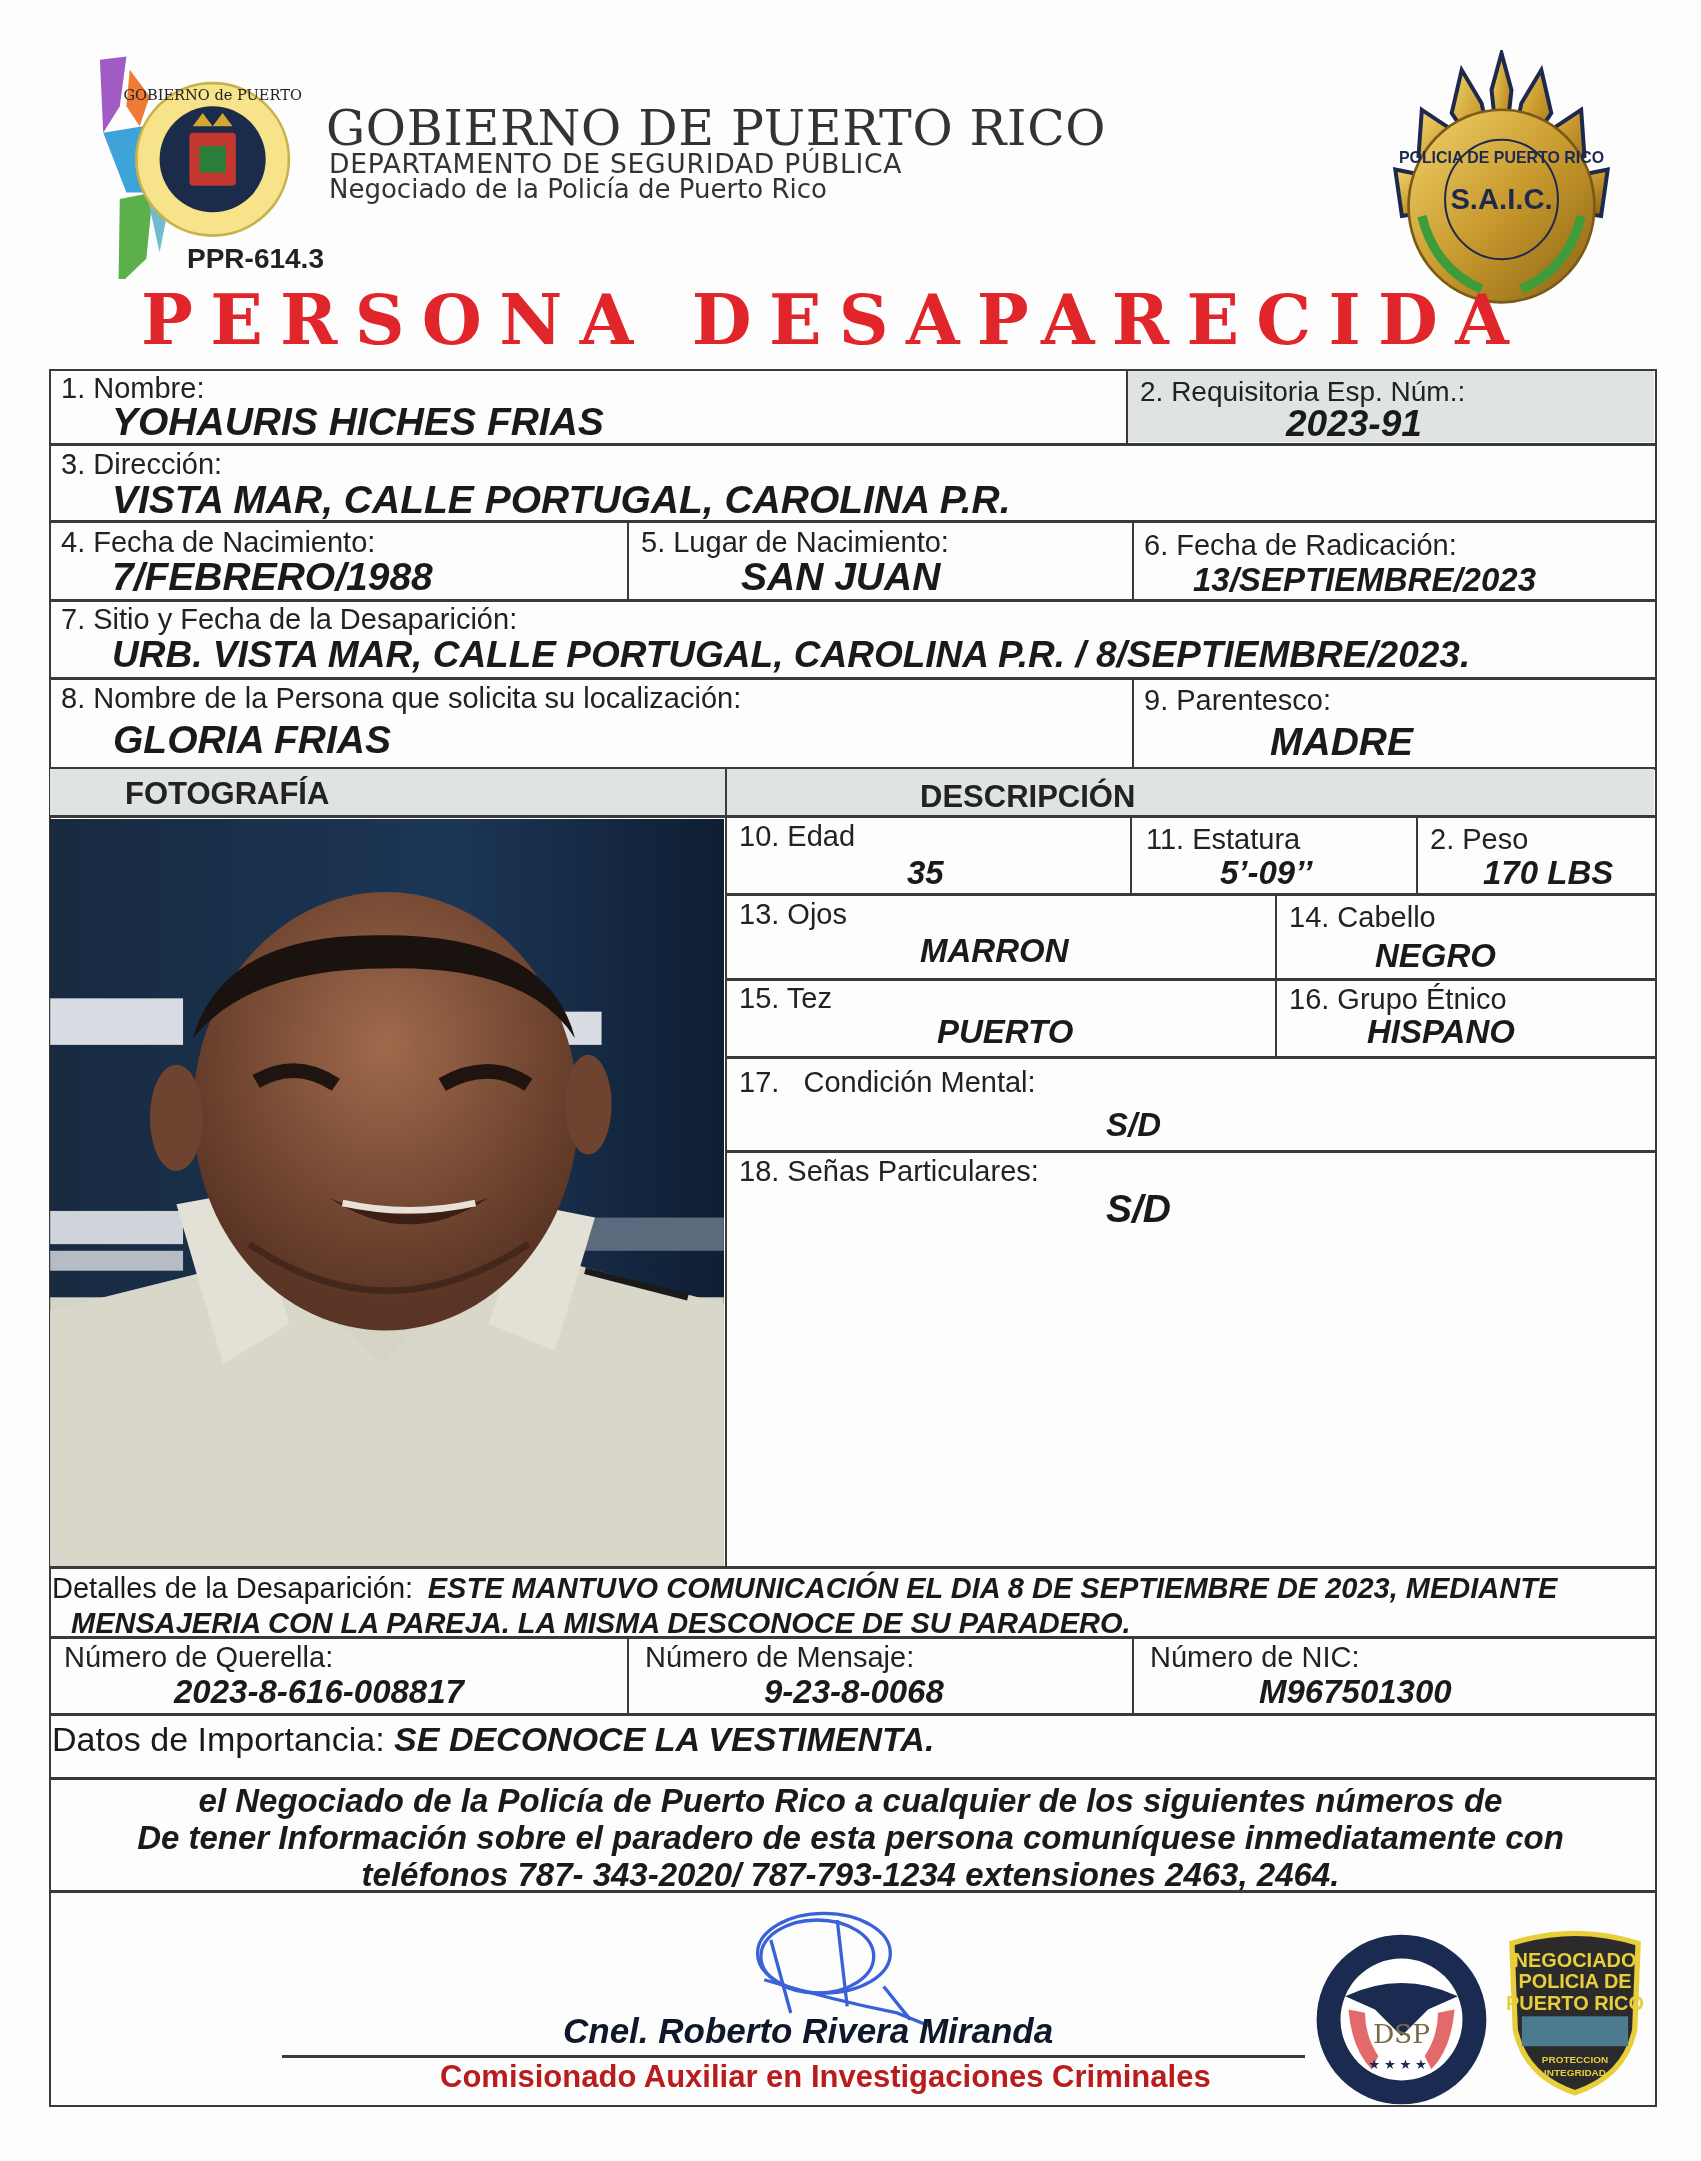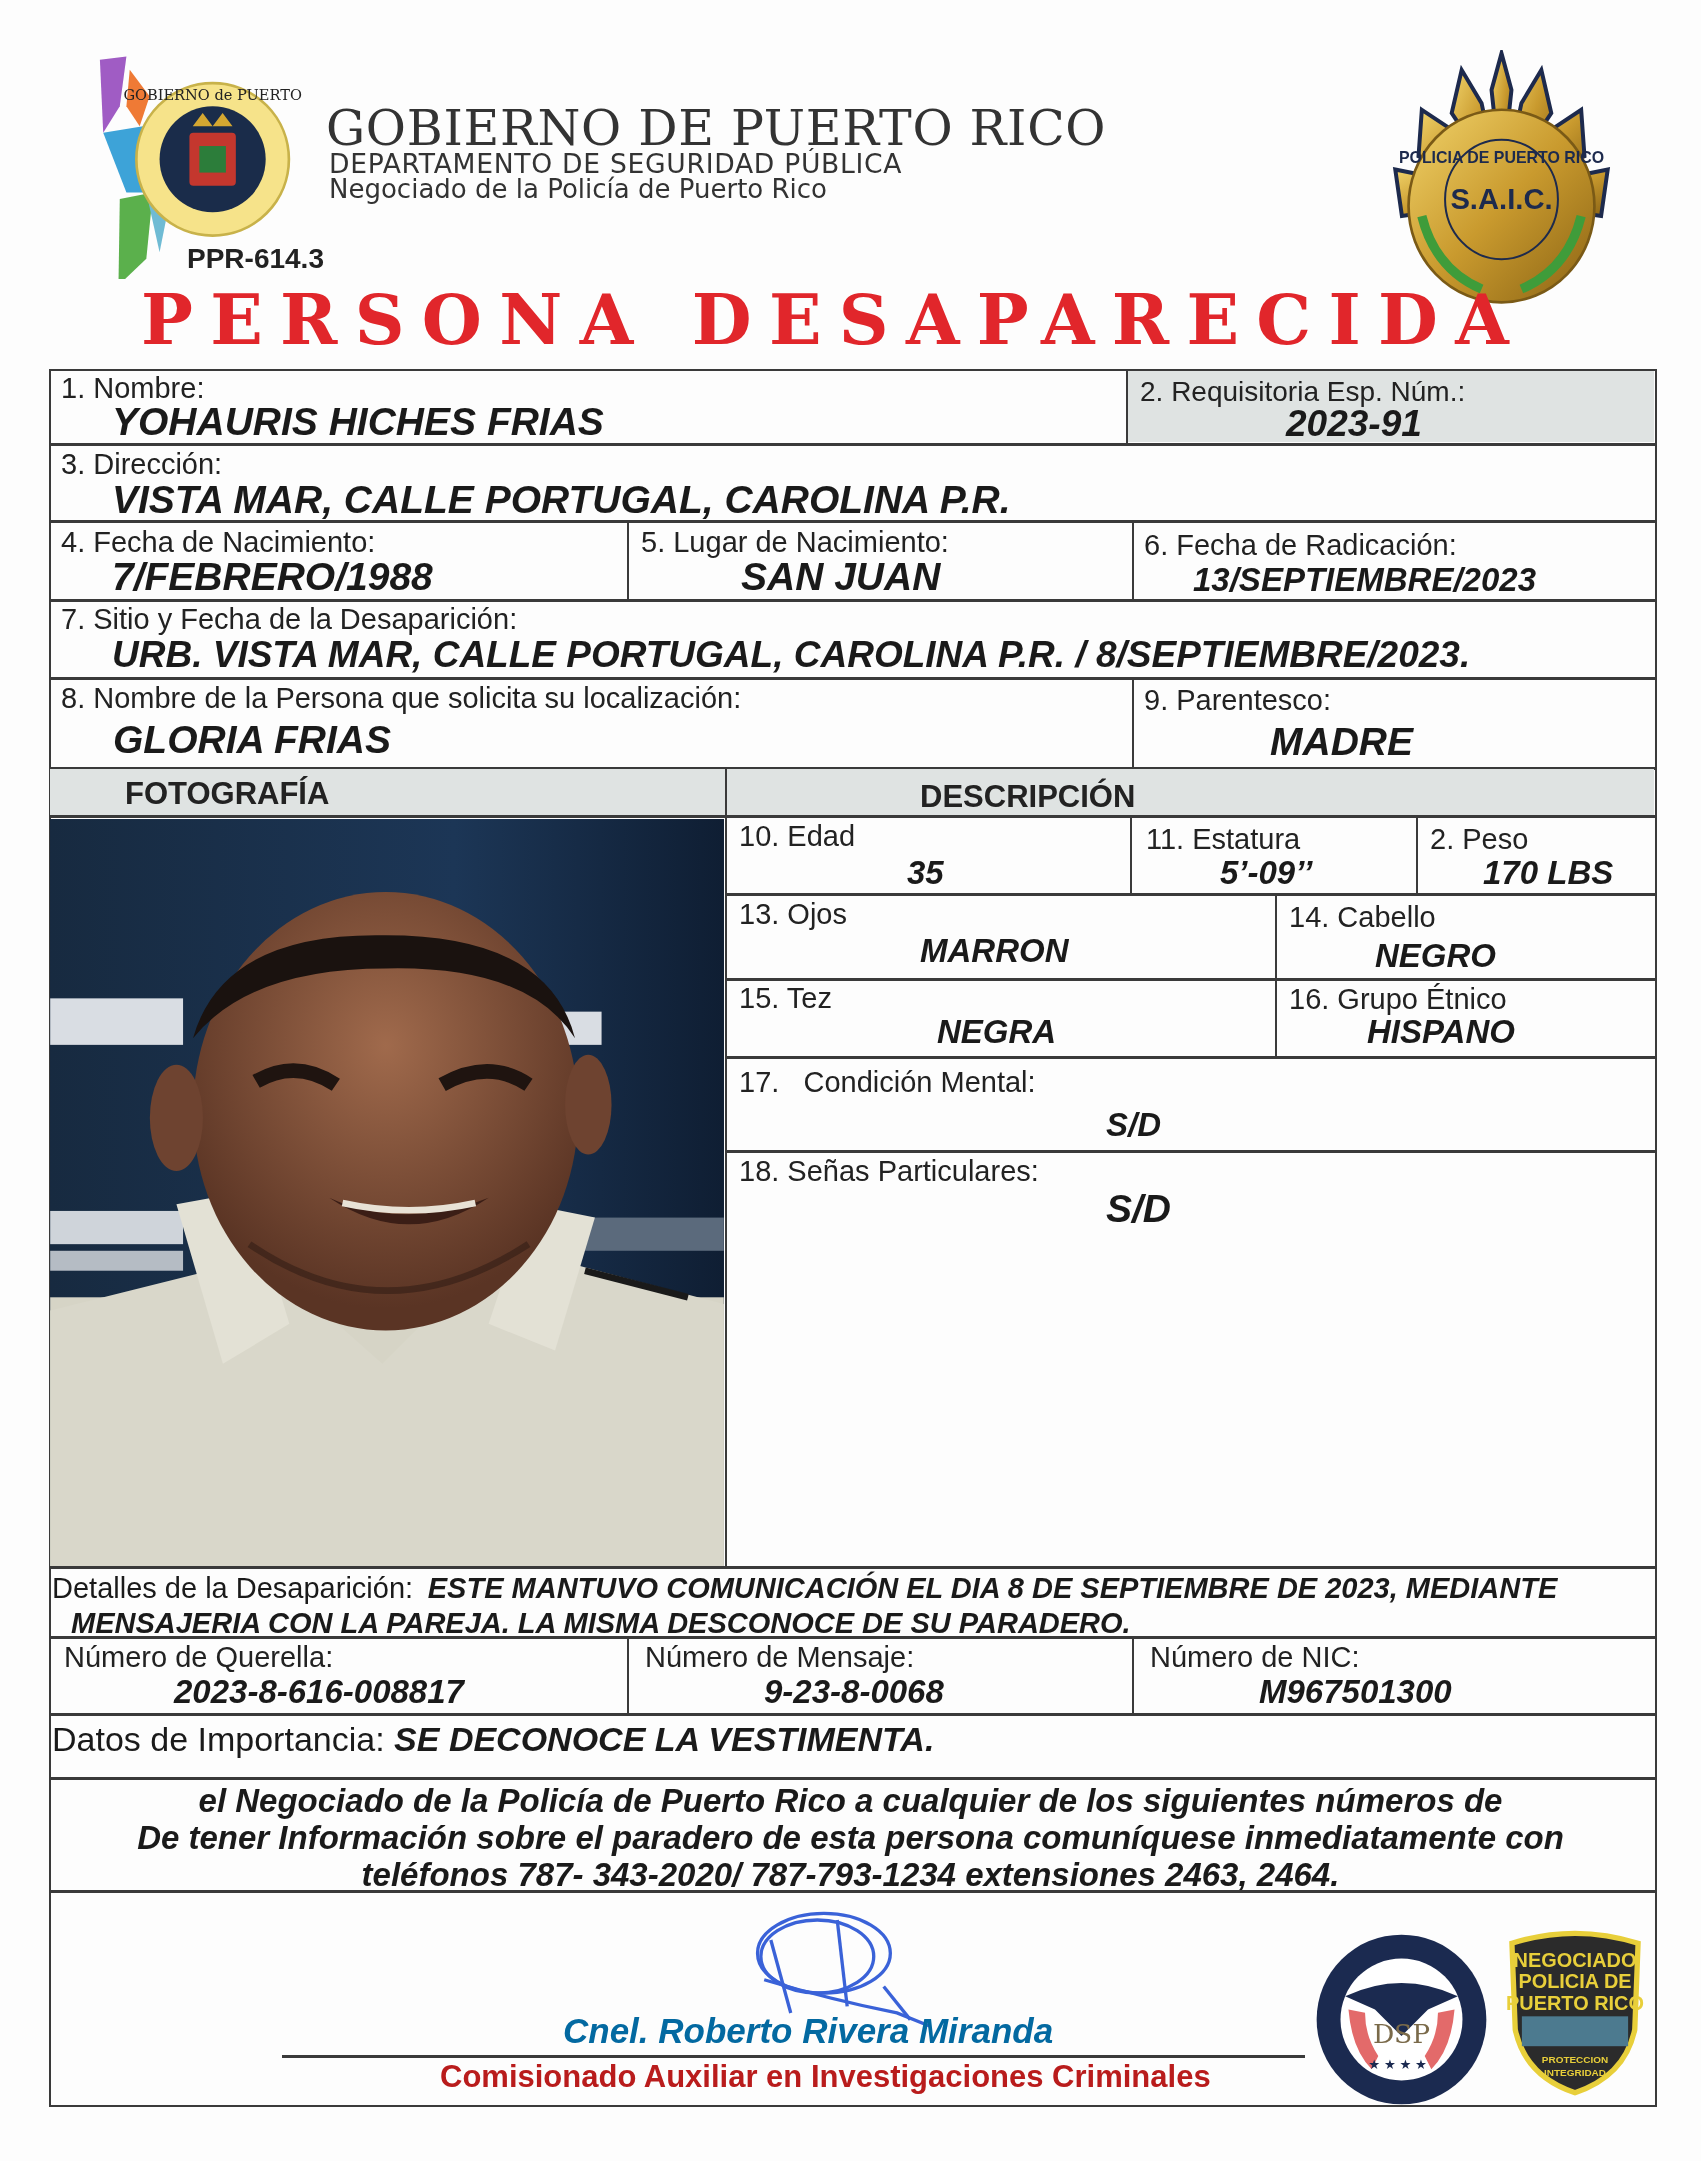--- a/index.html
+++ b/index.html
@@ -12,21 +12,21 @@
   .title { font-family:"DejaVu Serif", serif; font-weight:bold; font-size:69px; color:#e1262b; letter-spacing:17.3px; }
   .box { position:absolute; border:2px solid #3a3a3a; box-sizing:border-box; }
   .hline { position:absolute; height:2.7px; background:#3a3a3a; }
   .vline { position:absolute; width:2px; background:#3a3a3a; }
   .lbl { position:absolute; font-size:29px; color:#222; white-space:nowrap; }
   .val { position:absolute; font-size:39px; font-weight:bold; font-style:italic; color:#1a1a1a; white-space:nowrap; }
   .val-sm { position:absolute; font-size:33px; font-weight:bold; font-style:italic; color:#1a1a1a; white-space:nowrap; }
   .shade { position:absolute; background:#dfe3e2; }
   .sec-head { position:absolute; font-size:31px; font-weight:bold; color:#222; }
   .contact { position:absolute; left:50px; width:1601px; text-align:center; font-size:33px; font-weight:bold; font-style:italic; line-height:37px; color:#1a1a1a; }
-  .sig-name { font-size:35px; font-weight:bold; font-style:italic; color:#0369a1; }
+  .sig-name { font-size:35px; font-weight:bold; font-style:italic; color:#0f172a; }
   .sig-title { font-size:31px; font-weight:bold; color:#b91c1c; }
 </style>
 </head>
 <body>
 
 <div class="abs" style="left:80px;top:33px;width:252px;height:246px;">
   <svg width="252" height="246" viewBox="0 0 380 370">
     <path d="M30 40 L70 35 L60 110 L35 150 Z" fill="#a05cc4"></path>
     <path d="M75 55 L105 95 L90 140 L70 110 Z" fill="#ef7a35"></path>
     <path d="M35 150 L95 140 L130 240 L70 240 Z" fill="#3da3d8"></path>
@@ -167,21 +167,21 @@
 <div class="val-sm" style="left:1220px;top:854px;">5’-09’’</div>
 <div class="lbl" style="left:1430px;top:823px;">2. Peso</div>
 <div class="val-sm" style="left:1483px;top:854px;">170 LBS</div>
 
 <div class="lbl" style="left:739px;top:898px;">13. Ojos</div>
 <div class="val-sm" style="left:920px;top:932px;">MARRON</div>
 <div class="lbl" style="left:1289px;top:901px;">14. Cabello</div>
 <div class="val-sm" style="left:1375px;top:937px;">NEGRO</div>
 
 <div class="lbl" style="left:739px;top:982px;">15. Tez</div>
-<div class="val-sm" style="left:937px;top:1013px;">NEGRA</div>
+<div class="val-sm" style="left:937px;top:1013px;">PUERTO</div>
 <div class="lbl" style="left:1289px;top:983px;">16. Grupo Étnico</div>
 <div class="val-sm" style="left:1367px;top:1013px;">HISPANO</div>
 
 <div class="lbl" style="left:739px;top:1066px;white-space:pre;">17.   Condición Mental:</div>
 <div class="val-sm" style="left:1106px;top:1106px;">S/D</div>
 
 <div class="lbl" style="left:739px;top:1155px;">18. Señas Particulares:</div>
 <div class="val" style="left:1106px;top:1187px;">S/D</div>
 
 <div class="hline" style="left:49px;top:1566px;width:1608px;"></div>

